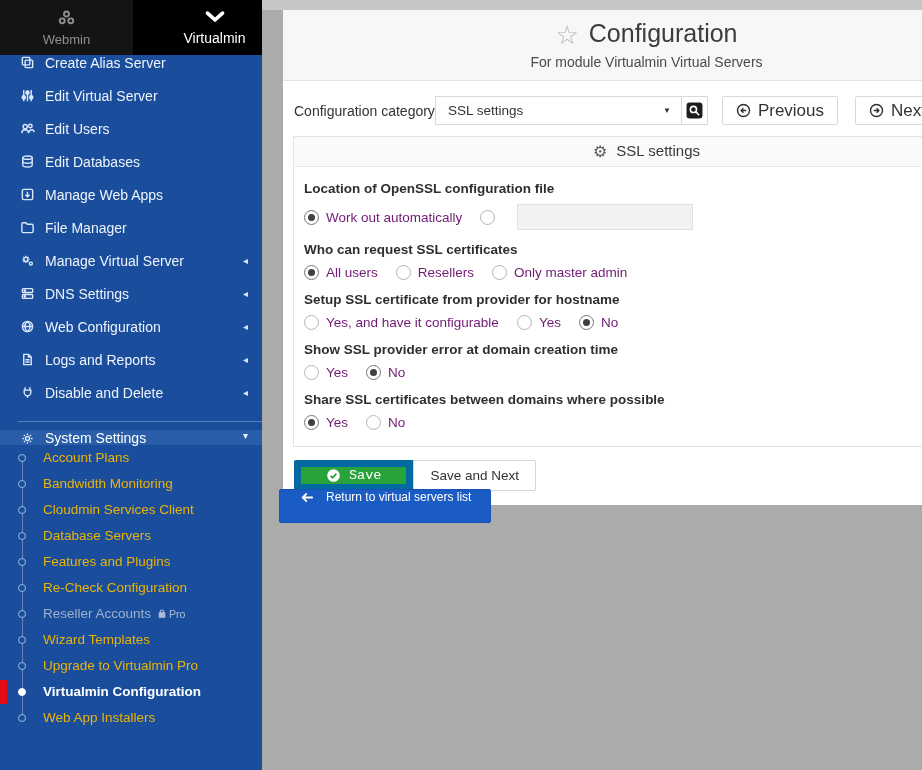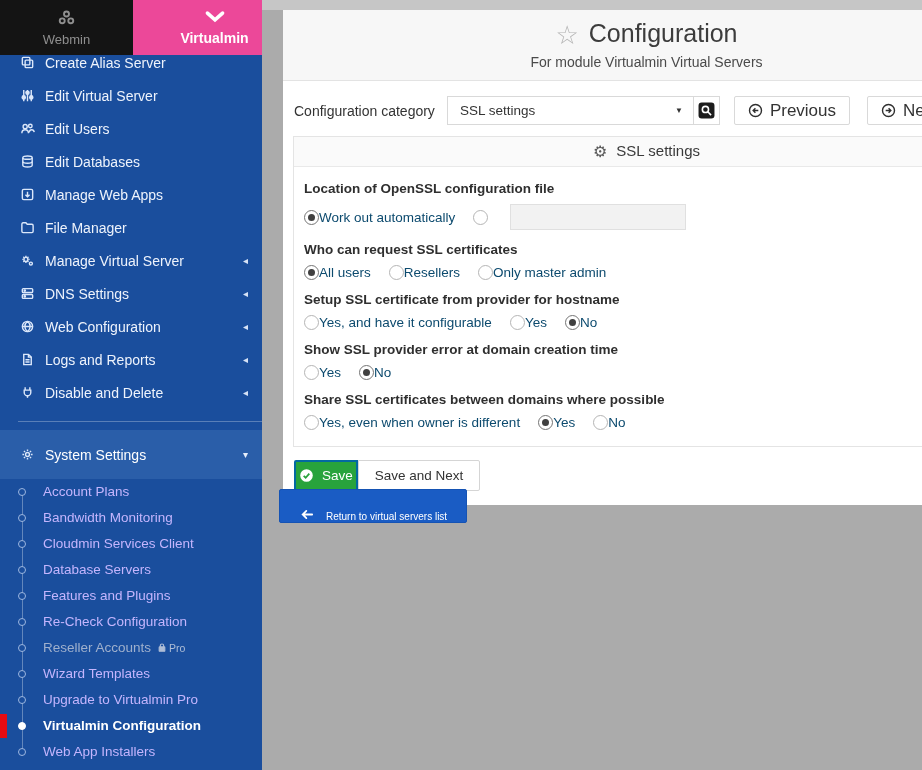--- a/index.html
+++ b/index.html
@@ -10,82 +10,82 @@
   }
   
   .topstrip{position:absolute;left:262px;top:0;width:660px;height:10px;background:#c6c6c6}
 
   
   .sidebar{position:absolute;left:0;top:0;width:262px;height:770px;background:#1a4e9d;overflow:hidden}
   .tabs{position:absolute;left:0;top:0;width:296px;height:55px;display:flex;z-index:5}
   .tab{display:flex;flex-direction:column;align-items:center;justify-content:center;cursor:pointer}
   .tab-webmin{width:133px;background:#141414;color:#8f8f8f;font-size:13px}
   .tab-webmin .tlabel{margin-top:3px}
-  .tab-virtualmin{flex:1;background:#ec4899;color:#fff;font-size:14px;font-weight:bold}
+  .tab-virtualmin{flex:1;background:#000000;color:#fff;font-size:14px;font-weight:normal}
   .tab-virtualmin .tlabel{margin-top:4px}
 
   .nav{position:absolute;left:0;top:46px;width:262px;z-index:1}
   .nav-item{height:33px;display:flex;align-items:center;padding:0 14px 0 19px;color:#eef3fc;font-size:14px;cursor:pointer;white-space:nowrap}
   .nav-item .nicon{width:17px;height:16px;margin-right:9px;display:inline-flex;align-items:center;justify-content:center;flex:none}
   .nav-item .chev{margin-left:auto;font-size:10px;color:#d6e2f6}
   .nav-divider{border:none;border-top:1px solid rgba(255,255,255,.28);margin:12px 0 0 18px}
-  .sys-row{margin-top:8px;height:49px;display:flex;align-items:center;padding:0 14px 0 19px;background:#2a5ea9;color:#fff;font-size:14px;cursor:pointer}
+  .sys-row{margin-top:8px;height:15px;display:flex;align-items:flex-start;padding:0 14px 0 19px;background:#2a5ea9;color:#fff;font-size:14px;cursor:pointer}
   .sys-row .nicon{width:17px;height:16px;margin-right:9px;display:inline-flex;align-items:center;justify-content:center}
   .sys-row .caret{margin-left:auto;font-size:10px;color:#e6eefb}
 
   .subnav{position:relative}
   .subnav::before{content:"";position:absolute;left:22px;top:13px;bottom:13px;width:1px;background:rgba(255,255,255,.32)}
-  .sub-item{position:relative;height:26px;line-height:26px;padding-left:43px;color:#c4b5fd;font-size:13.5px;cursor:pointer;white-space:nowrap}
+  .sub-item{position:relative;height:26px;line-height:26px;padding-left:43px;color:#eab308;font-size:13.5px;cursor:pointer;white-space:nowrap}
   .sub-item .bullet{position:absolute;left:18px;top:50%;margin-top:-4.5px;width:6px;height:6px;border:1.5px solid #9db7e0;border-radius:50%;background:#1a4e9d}
   .sub-item.active{font-weight:bold;color:#fff}
   .sub-item.active .bullet{background:#fff;border-color:#fff}
   .sub-item .redbar{position:absolute;left:0;top:1px;width:7px;height:24px;background:#e60b12}
   .sub-item.dim{color:#9fb0cd}
   .sub-item .pro-badge{font-size:10.5px;color:#aebdd6;margin-left:6px;font-weight:normal}
   .sub-item .pro-badge svg{vertical-align:-1px;margin-right:2px}
 
   
   .card{position:absolute;left:283px;top:10px;width:727px;background:#fff}
   .card-header{background:#f7f7f7;border-bottom:1px solid #e3e3e3;text-align:center;padding:9px 0 10px}
   .page-title{font-size:25px;color:#3c3c3c}
   .star-icon{color:#b5b5b5;font-size:26px;margin-right:10px;vertical-align:-2px}
   .page-subtitle{font-size:14px;color:#4a4a4a;margin-top:3px}
 
   .toolbar{display:flex;align-items:center;padding:15px 0 11px 11px}
-  .toolbar .tlabel{font-size:14px;color:#333;margin-right:12px;white-space:nowrap}
+  .toolbar .tlabel{font-size:14px;color:#333;white-space:nowrap}
   .select{position:relative;width:247px;height:29px;border:1px solid #d9d9d9;background:#fff;
     font-size:13.5px;color:#333;line-height:27px;padding-left:12px;box-sizing:border-box;cursor:pointer}
   .select .sel-caret{position:absolute;right:10px;top:0;font-size:8px;color:#333}
   .iconbtn{width:27px;height:29px;border:1px solid #d9d9d9;background:#fff;display:inline-flex;align-items:center;justify-content:center;margin-left:-1px;cursor:pointer;box-sizing:border-box}
   .navbtns{display:flex;margin-left:14px}
   .btn-plain{height:29px;background:#fff;border:1px solid #d9d9d9;border-radius:2px;font-size:17px;color:#333;
     display:inline-flex;align-items:center;gap:7px;padding:0 13px;cursor:pointer;box-sizing:border-box;font-family:inherit}
   .btn-plain + .btn-plain{margin-left:17px}
 
   .panel{margin:0 10px;border:1px solid #e4e4e4}
   .panel-header{background:#fafafa;border-bottom:1px solid #e9e9e9;text-align:center;padding:5px 0;font-size:15px;color:#3a3a3a}
   .gear-glyph{font-size:16px;color:#5a5a5a;margin-right:9px;vertical-align:-1px}
   .panel-body{padding:2px 10px 16px}
   .fgroup{margin-top:12px}
   .flabel{font-size:13.5px;font-weight:bold;color:#2f2f2f}
   .fopts{display:flex;align-items:center;margin-top:8px;gap:18px;flex-wrap:nowrap}
-  .opt{display:inline-flex;align-items:center;font-size:13.5px;color:#0c4a6e;cursor:pointer}
+  .opt{display:inline-flex;align-items:center;gap:7px;font-size:13.5px;color:#701a75;cursor:pointer}
   .radio{width:13px;height:13px;border:1.5px solid #b5b5b5;border-radius:50%;position:relative;flex:none;background:#fff}
   .radio.on{border-color:#757575}
   .radio.on::after{content:"";position:absolute;left:3px;top:3px;width:7px;height:7px;border-radius:50%;background:#404040}
   .text-input{width:176px;height:26px;background:#f2f2f2;border:1px solid #e0e0e0;box-sizing:border-box;margin-left:4px;font-family:inherit;font-size:13px;padding:0 6px}
 
   .actions{display:flex;padding:13px 11px 14px}
-  .btn-save{height:31px;background:#28a33c;border:2px solid #0369a1;border-radius:2px 0 0 2px;color:#fff;font-size:13.5px;
-    display:inline-flex;align-items:center;gap:8px;padding:0 3px;cursor:pointer;font-family:Liberation Sans, sans-serif}
+  .btn-save{height:31px;background:#28a33c;border:7px solid #0369a1;border-radius:2px 0 0 2px;color:#fff;font-size:13.5px;
+    display:inline-flex;align-items:center;gap:8px;padding:0 25px;cursor:pointer;font-family:Liberation Mono, monospace}
   .btn-savenext{height:31px;background:#fff;border:1px solid #d5d5d5;border-radius:0 2px 2px 0;color:#333;font-size:13.5px;
     display:inline-flex;align-items:center;padding:0 16px;cursor:pointer;font-family:inherit}
 
   .return-btn{position:absolute;left:279px;top:489px;height:34px;background:#1a5cc4;border:1px solid #1553b4;border-radius:2px;
-    color:#fff;font-size:10px;display:inline-flex;align-items:flex-end;gap:11px;padding:0 19px;cursor:pointer;font-family:inherit}
+    color:#fff;font-size:12px;display:inline-flex;align-items:flex-start;gap:11px;padding:0 19px;cursor:pointer;font-family:inherit}
 </style>
 </head>
 <body>
 
 <div class="topstrip"></div>
 
 <div class="sidebar">
   <div class="nav" id="side-nav">
       <div class="nav-item">
         <span class="nicon">
@@ -347,24 +347,20 @@
             <label class="opt">
               <span class="radio on"></span>
               <span>No</span>
             </label>
           </div>
         </div>
         <div class="fgroup">
           <div class="flabel">Share SSL certificates between domains where possible</div>
           <div class="fopts">
             <label class="opt">
-              <span class="radio"></span>
-              <span>Yes, even when owner is different</span>
-            </label>
-            <label class="opt">
               <span class="radio on"></span>
               <span>Yes</span>
             </label>
             <label class="opt">
               <span class="radio"></span>
               <span>No</span>
             </label>
           </div>
         </div>
       </div>

